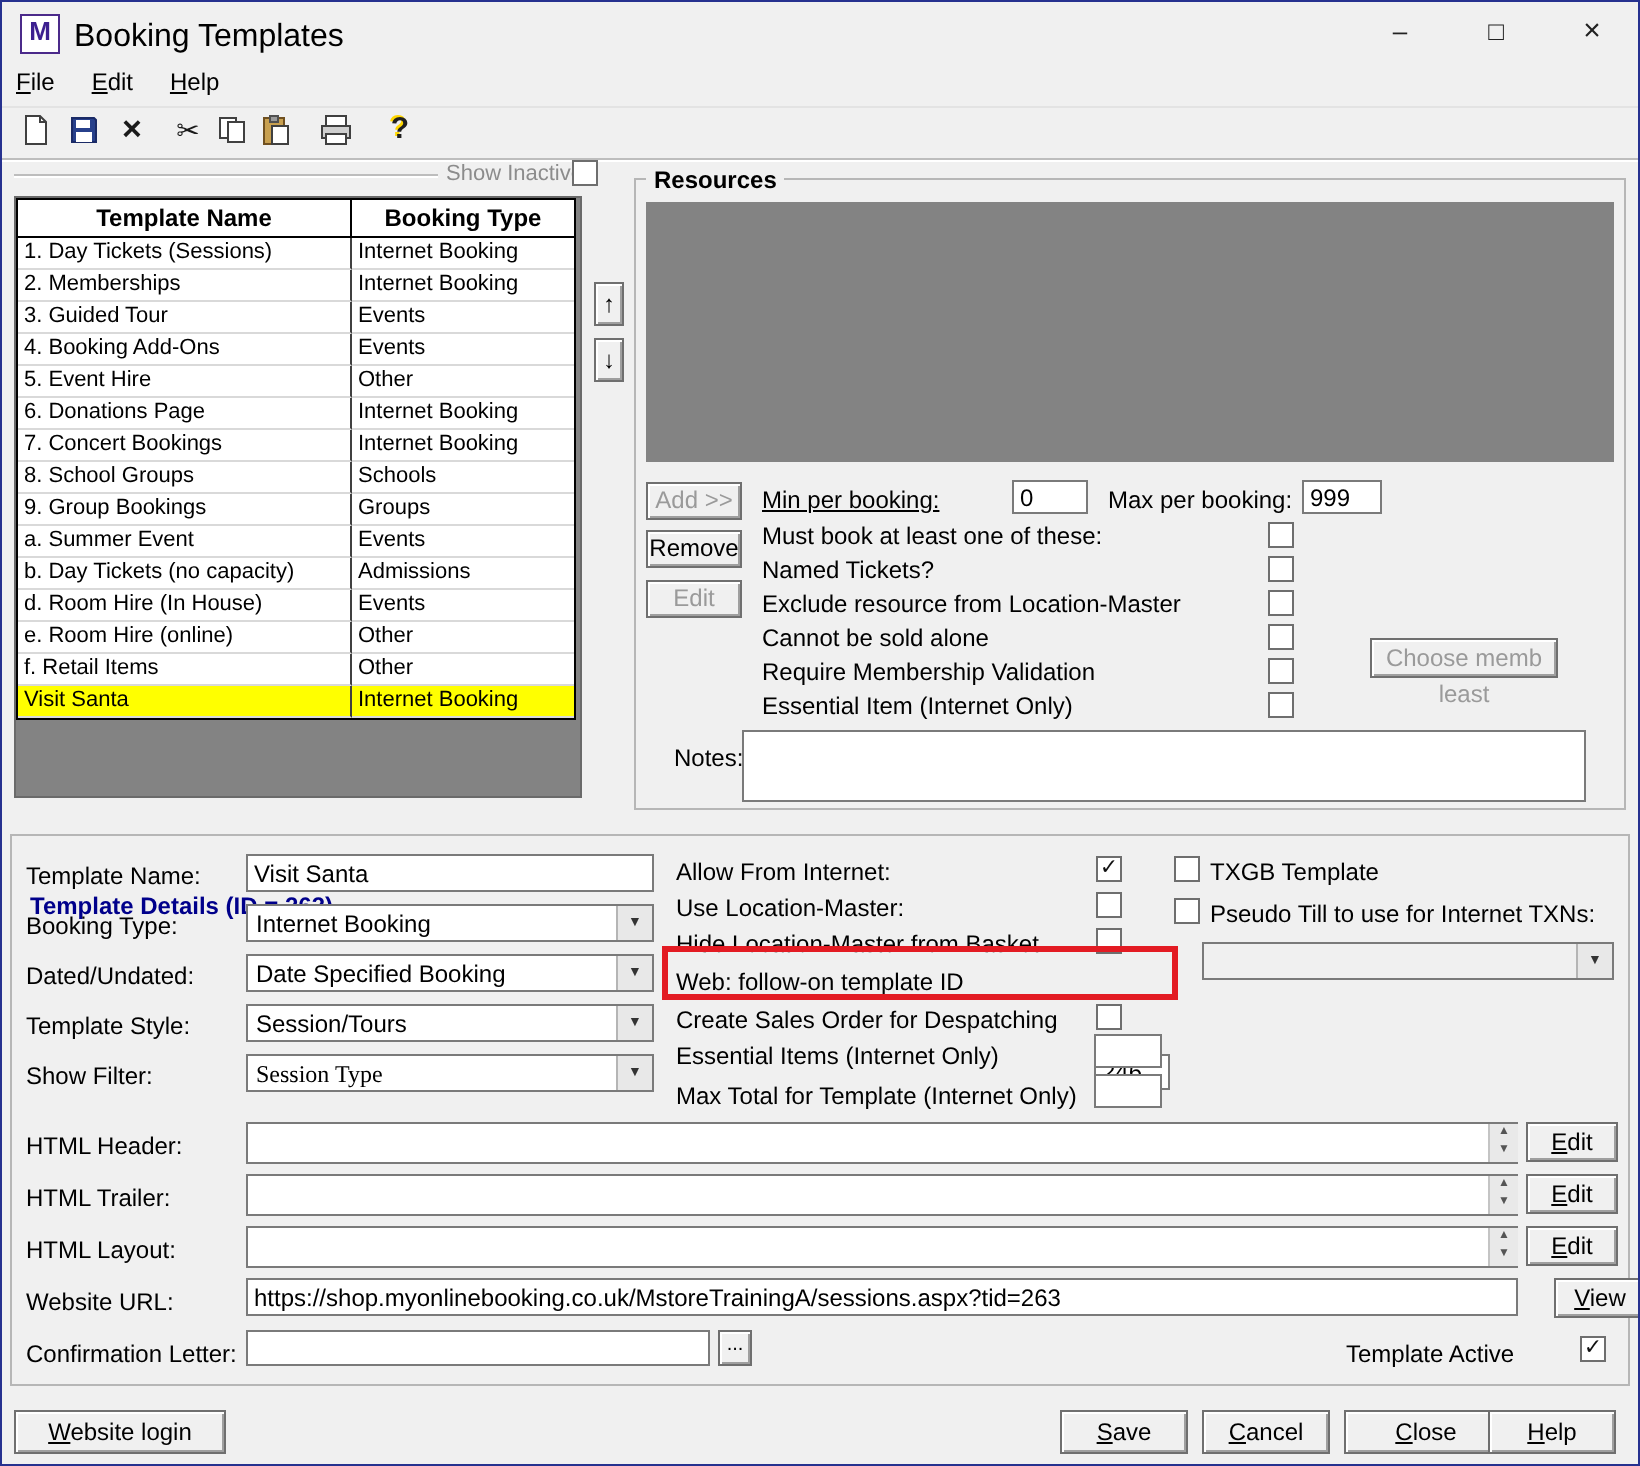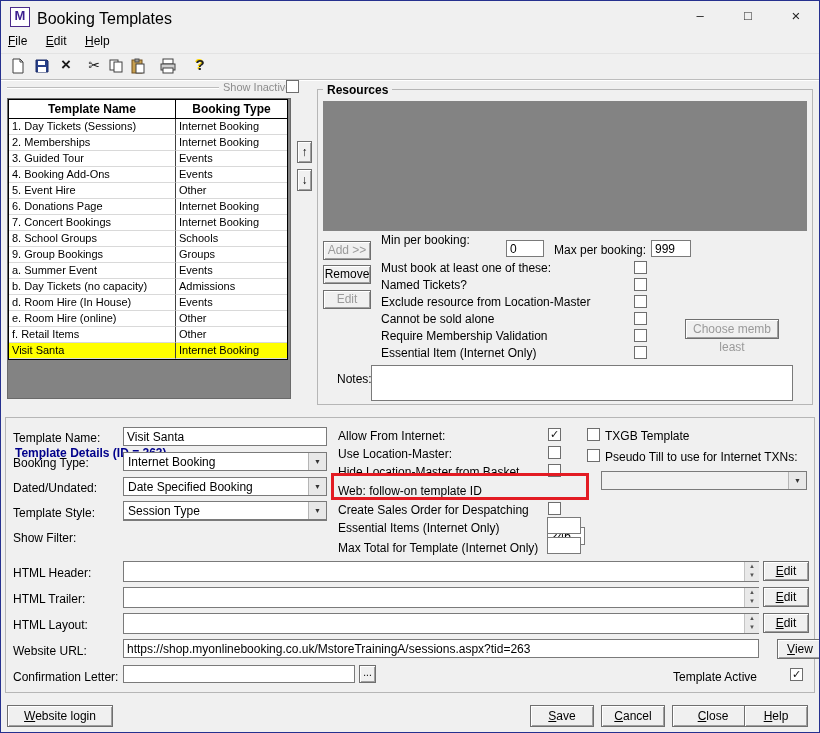--- a/index.html
+++ b/index.html
@@ -210,21 +210,21 @@
   </div>
 
   <div class="groupbox" style="left:316px;top:88px;width:496px;height:316px;"></div>
   <div class="grouplabel bold" style="left:322px;top:82px;">Resources</div>
   <div class="grayarea" style="left:322px;top:100px;width:484px;height:130px;"></div>
 
   <div class="btn disabled" style="left:322px;top:240px;width:48px;height:19px;line-height:17px;">Add &gt;&gt;</div>
   <div class="btn" style="left:322px;top:264px;width:48px;height:19px;line-height:17px;">Remove</div>
   <div class="btn disabled" style="left:322px;top:289px;width:48px;height:19px;line-height:17px;">Edit</div>
 
-  <div class="label" style="left:380px;top:232px;">Min per booking:</div>
+  <div class="label" style="left:380px;top:242px;text-decoration:underline;">Min per booking:</div>
   <div class="input" style="left:505px;top:239px;width:38px;height:17px;padding:1px 3px;">0</div>
   <div class="label" style="left:553px;top:242px;">Max per booking:</div>
   <div class="input" style="left:650px;top:239px;width:40px;height:17px;padding:1px 3px;">999</div>
 
   <div class="label" style="left:380px;top:260px;">Must book at least one of these:</div>
   <span class="cb" style="left:633px;top:260px;"></span>
   <div class="label" style="left:380px;top:277px;">Named Tickets?</div>
   <span class="cb" style="left:633px;top:277px;"></span>
   <div class="label" style="left:380px;top:294px;">Exclude resource from Location-Master</div>
   <span class="cb" style="left:633px;top:294px;"></span>
@@ -258,21 +258,21 @@
     <span class="selarrow">▼</span>
   </div>
 
   <div class="label" style="left:12px;top:505px;">Template Style:</div>
   <div class="select" style="left:122px;top:501px;width:204px;">
     <span class="selval">Session/Tours</span>
     <span class="selarrow">▼</span>
   </div>
 
   <div class="label" style="left:12px;top:530px;">Show Filter:</div>
-  <div class="select" style="left:122px;top:500px;width:204px;">
+  <div class="select" style="left:122px;top:526px;width:204px;font-family:Liberation Serif, serif;">
     <span class="selval">Session Type</span>
     <span class="selarrow">▼</span>
   </div>
 
   <div class="label" style="left:337px;top:428px;">Allow From Internet:</div>
   <span class="cb" style="left:547px;top:427px;">✓</span>
 
   <div class="label" style="left:337px;top:446px;">Use Location-Master:</div>
   <span class="cb" style="left:547px;top:445px;"></span>
 

